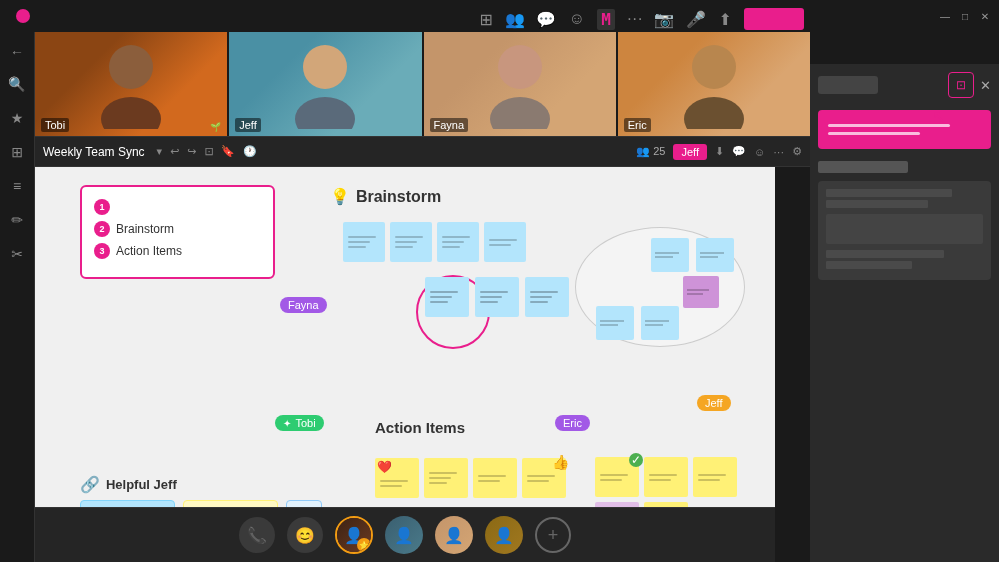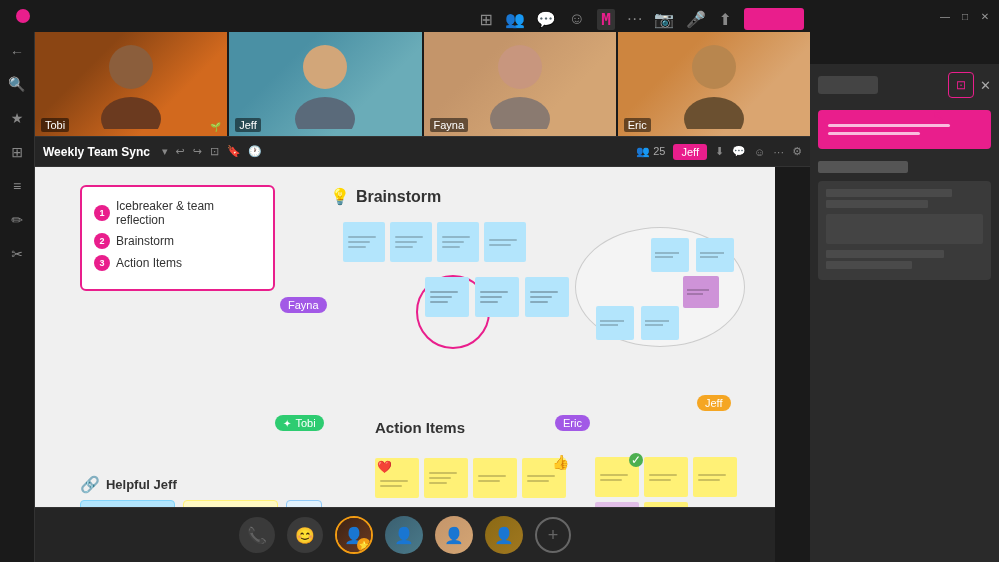--- a/index.html
+++ b/index.html
@@ -105,21 +105,21 @@
       background: #252525;
       display: flex;
       align-items: center;
       padding: 0 8px;
       gap: 8px;
       border-bottom: 1px solid #333;
     }
     .toolbar-title {
       color: white;
       font-size: 12px;
-      font-weight: 700;
+      font-weight: 400;
       margin-right: 4px;
     }
     .toolbar-icon {
       color: #888;
       font-size: 11px;
       cursor: pointer;
     }
     .toolbar-spacer { flex: 1; }
     .share-btn {
       background: #e91e8c;
@@ -441,21 +441,20 @@
       <span class="toolbar-icon">☺</span>
       <span class="toolbar-icon">···</span>
       <span class="toolbar-icon">⚙</span>
     </div>
 
     <div class="canvas-area">
 
       <div class="agenda-box">
         <div class="agenda-item">
           <div class="agenda-num">1</div>
-          <span>Icebreaker &amp; team reflection</span>
         </div>
         <div class="agenda-item">
           <div class="agenda-num">2</div>
           <span>Brainstorm</span>
         </div>
         <div class="agenda-item">
           <div class="agenda-num">3</div>
           <span>Action Items</span>
         </div>
       </div>

